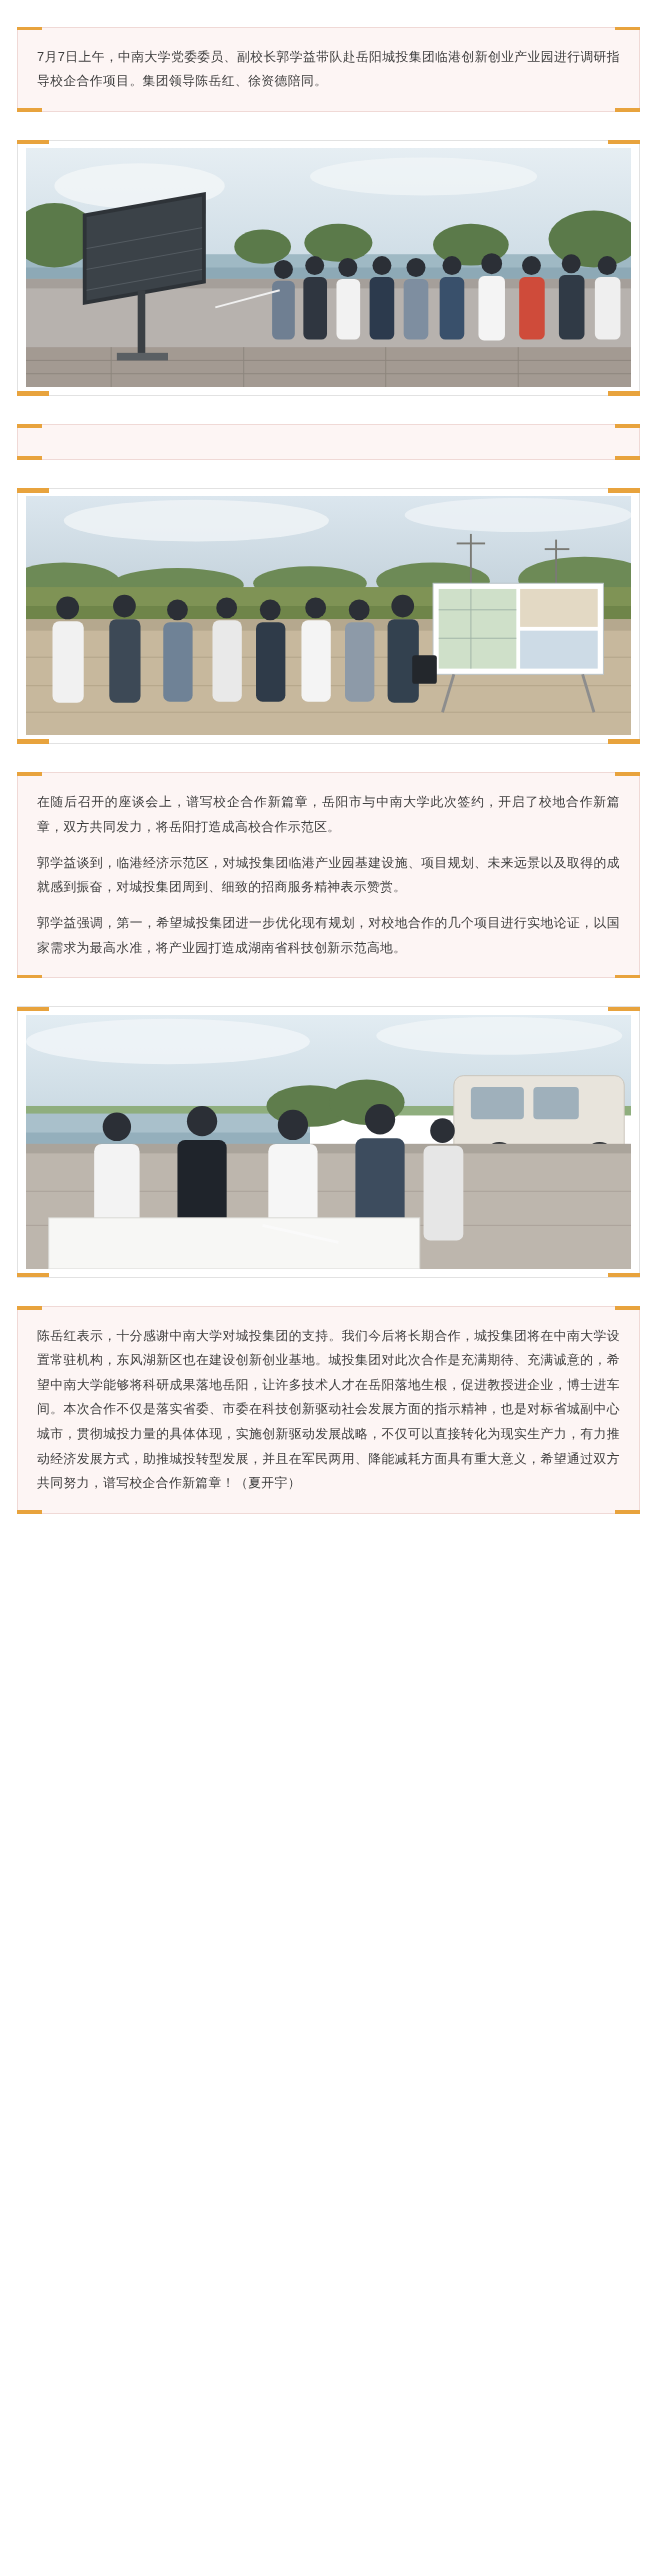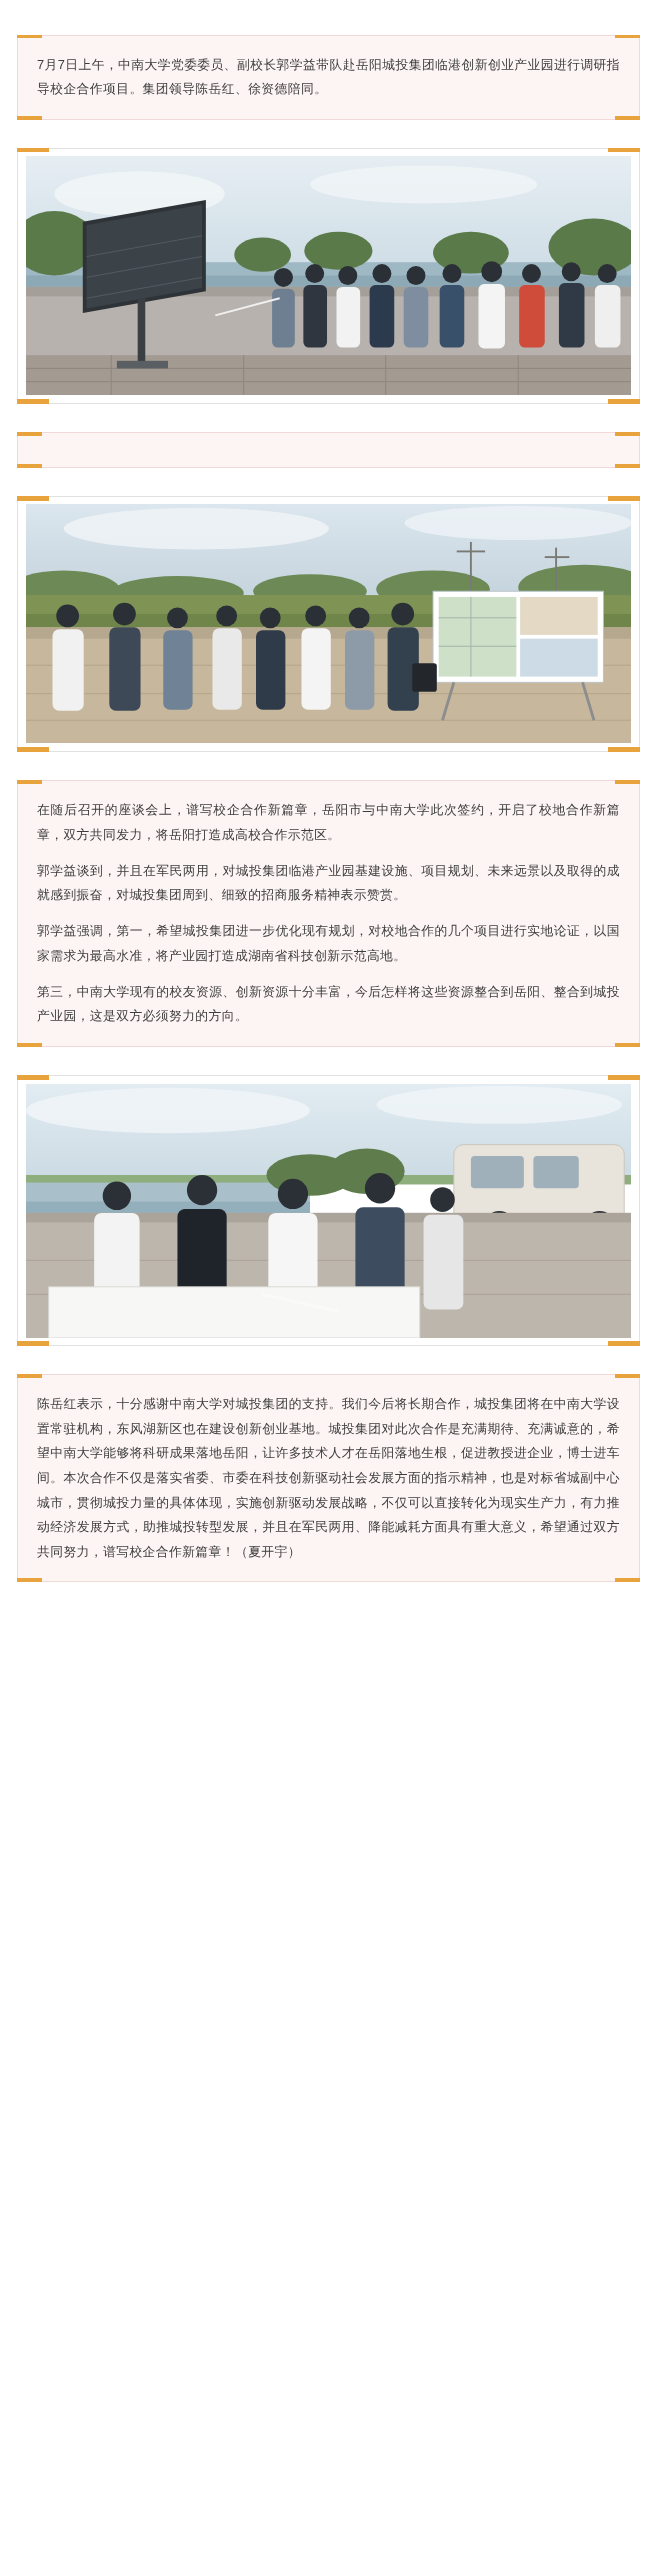--- a/index.html
+++ b/index.html
@@ -7,21 +7,21 @@
     padding: 0;
     background: #ffffff;
   }
   body {
     width: 657px;
     font-family: "Liberation Sans", sans-serif;
     color: #333333;
   }
   .page {
     width: 657px;
-    margin: 8px auto;
+    margin: 0 auto;
     background: #ffffff;
     padding: 0;
     box-sizing: border-box;
   }
   
   .text-card {
     position: relative;
     margin: 0 17px;
     background: #fdf5f4;
     border: 0.9px solid #f0d9d6;
@@ -305,23 +305,22 @@
       </div>
     </div>
   </div>
 
   <div class="text-card">
     <span class="corner tl"></span>
     <span class="corner tr"></span>
     <span class="corner bl"></span>
     <span class="corner br"></span>
     <p>在随后召开的座谈会上，谱写校企合作新篇章，岳阳市与中南大学此次签约，开启了校地合作新篇章，双方共同发力，将岳阳打造成高校合作示范区。</p>
-    <p>郭学益谈到，并且在军民两用，对城投集团临港产业园基建设施、项目规划、未来远景以及取得的成就感到振奋，对城投集团周到、细致的招商服务精神表示赞赏。</p>
+    <p>郭学益谈到，临港经济示范区，对城投集团临港产业园基建设施、项目规划、未来远景以及取得的成就感到振奋，对城投集团周到、细致的招商服务精神表示赞赏。</p>
     <p>郭学益强调，第一，希望城投集团进一步优化现有规划，对校地合作的几个项目进行实地论证，以国家需求为最高水准，将产业园打造成湖南省科技创新示范高地。</p>
-    <p>第三，中南大学现有的校友资源、创新资源十分丰富，今后怎样将这些资源整合到岳阳、整合到城投产业园，这是双方必须努力的方向。</p>
   </div>
 
   <div class="photo-block">
     <div class="photo-frame">
       <span class="pcorner tl"></span>
       <span class="pcorner tr"></span>
       <span class="pcorner bl"></span>
       <span class="pcorner br"></span>
       <div class="photo" style="height:254px;">
         <svg viewBox="0 0 640 268" preserveAspectRatio="none" role="img">

